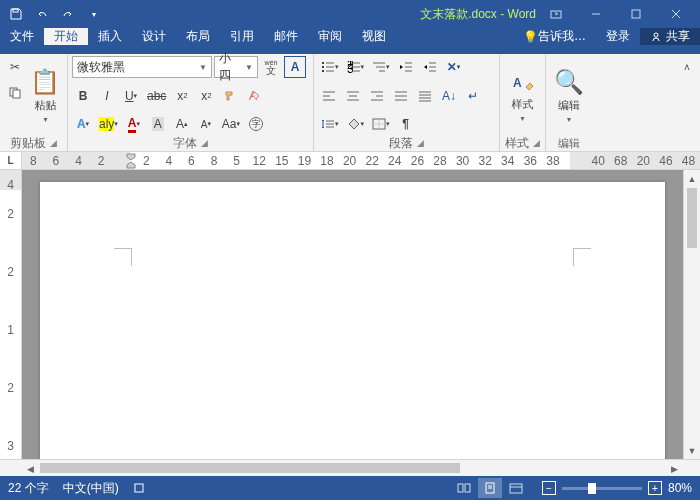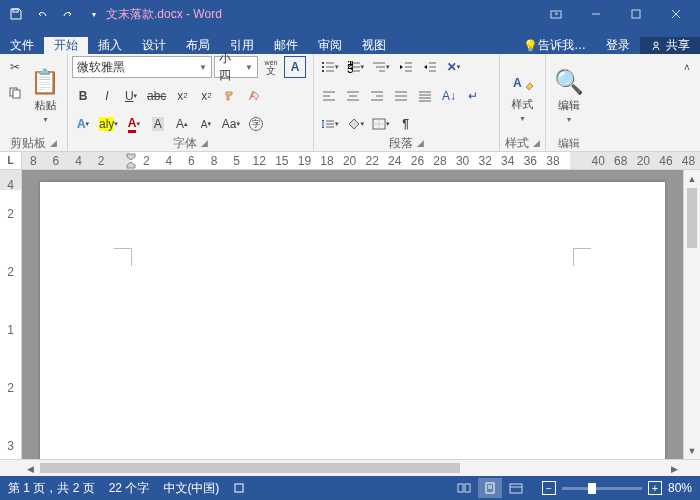--- a/index.html
+++ b/index.html
@@ -1,23 +1,23 @@
 <!DOCTYPE html>
 <html><head>
 <meta charset="utf-8">
 <style>
 *{margin:0;padding:0;box-sizing:border-box;font-family:"Microsoft YaHei","Segoe UI",sans-serif;font-size:12px;user-select:none}
 body{width:700px;height:500px;overflow:hidden;background:#fff;display:flex;flex-direction:column}
 .titlebar{height:28px;background:#2b579a;color:#fff;display:flex;align-items:center;padding:0 4px}
 .qat{display:flex;gap:2px}
 .qat-btn{width:24px;height:24px;display:flex;align-items:center;justify-content:center;color:#fff}
-.title{flex:1;text-align:left;color:#f9a8d4;font-size:12px}
+.title{flex:1;text-align:right;color:#bef264;font-size:12px}
 .winbtns{display:flex}
 .winbtn{width:40px;height:28px;display:flex;align-items:center;justify-content:center;color:#c9d7eb}
-.tabs{height:26px;background:#2b579a;display:flex;align-items:flex-end;color:#fff}
+.tabs{height:26px;background:#2b579a;display:flex;align-items:flex-start;color:#fff}
 .tab{padding:0 10px;display:flex;align-items:center;font-size:12px;cursor:pointer}
 .tab.active{background:#f3f3f3;color:#2b579a}
 .tab-right{margin-left:auto;display:flex;align-items:center}
 .share{background:#1e3e70;padding:0 10px;display:flex;align-items:center;gap:4px}
 .ribbon{height:98px;background:#f3f3f3;border-bottom:1px solid #d4d4d4;display:flex}
 .group{border-right:1px solid #d4d4d4;display:flex;flex-direction:column;padding:2px 4px 0}
 .group-body{flex:1;display:flex;gap:2px}
 .group-label{height:16px;font-size:11px;color:#666;text-align:center;display:flex;align-items:center;justify-content:center;gap:4px}
 .launcher{font-size:9px;color:#888}
 .big-btn{width:40px;display:flex;flex-direction:column;align-items:center;justify-content:center;gap:2px;padding:2px}
@@ -490,21 +490,20 @@
 <div class="scroll-h">
   <div style="width:22px"></div>
   <div class="scroll-btn">◀</div>
   <div class="scroll-thumb"></div>
   <div class="scroll-track" style="flex:1"></div>
   <div class="scroll-btn">▶</div>
   <div style="width:17px"></div>
 </div>
 
 <div class="statusbar">
-  <span>第 1 页，共 2 页</span>
   <span>22 个字</span>
   <span>中文(中国)</span>
   <span>
       <svg width="12" height="12">
         <rect x="2" y="2" width="8" height="8" fill="none" stroke="#fff"></rect>
       </svg>
     </span>
   <div class="spacer"></div>
   <div class="view-btns">
     <div class="view-btn">

